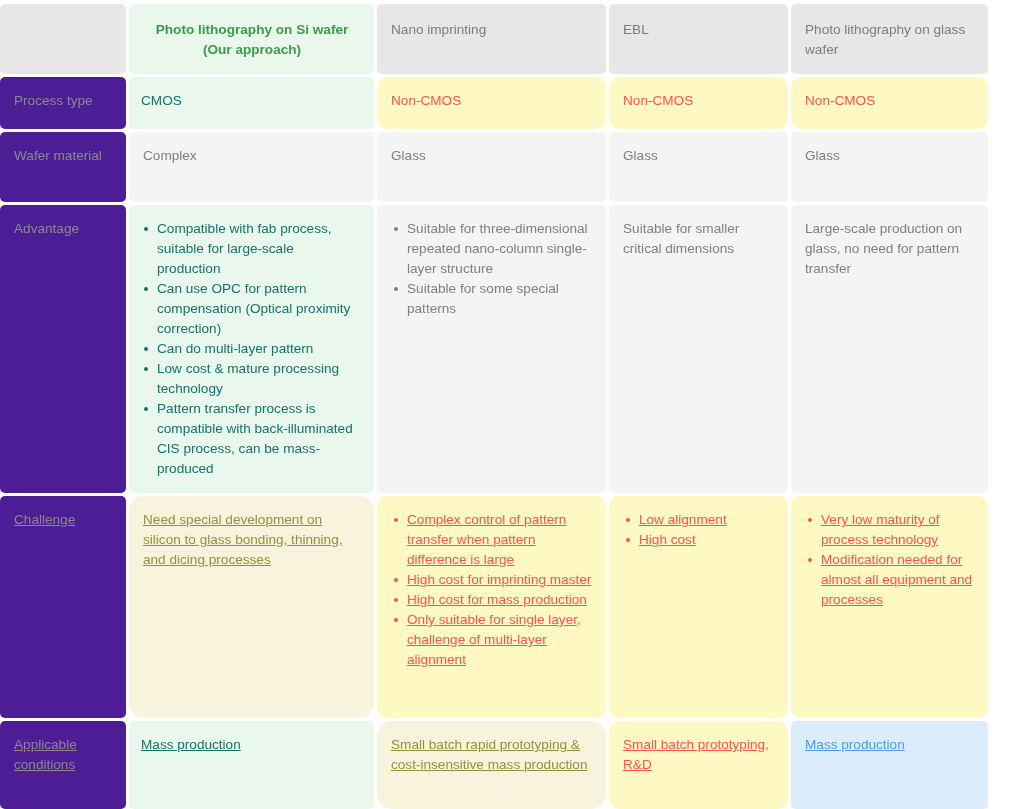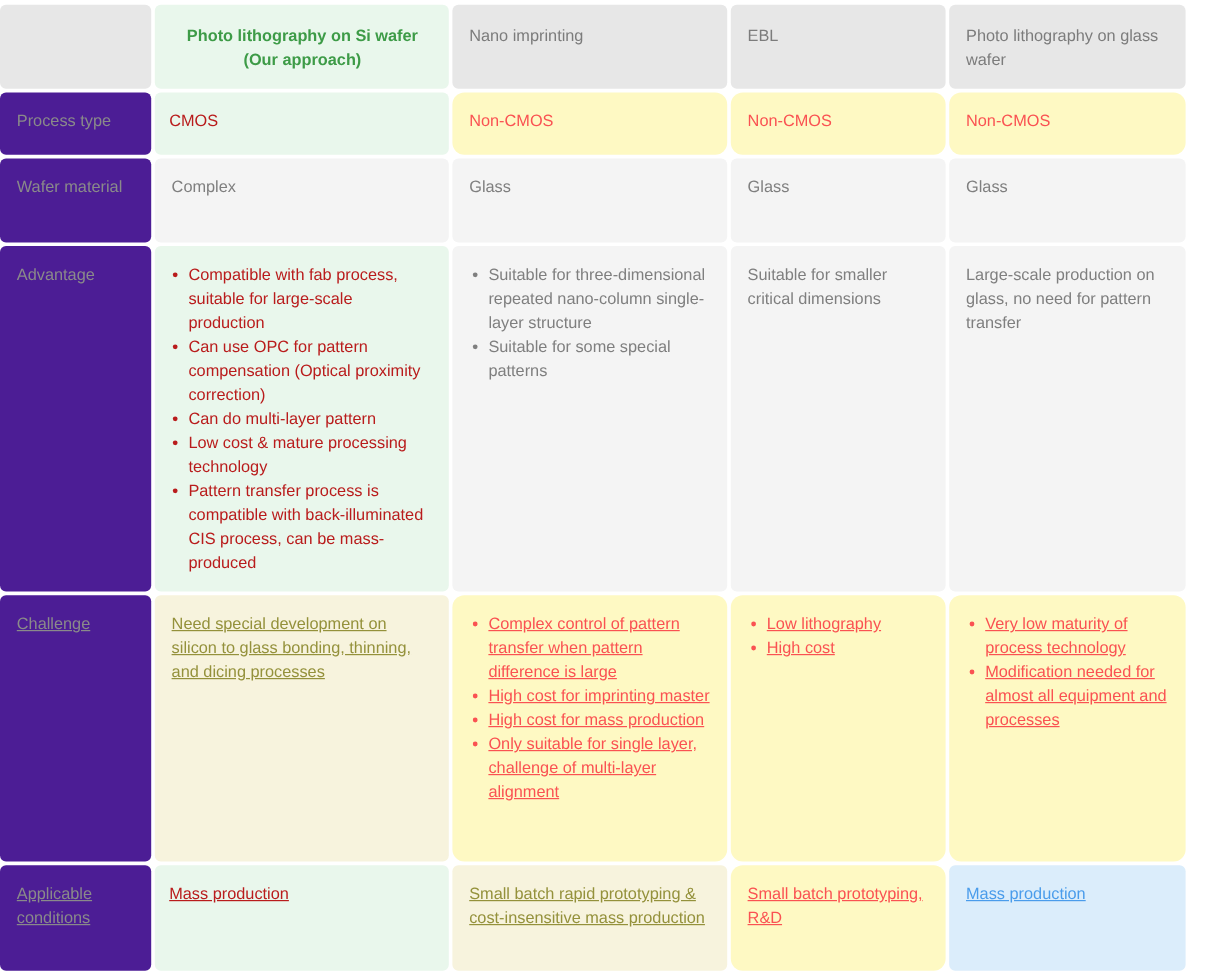--- a/index.html
+++ b/index.html
@@ -44,23 +44,23 @@
   .cell.head.ours {
     background: #e9f7ec;
     color: #3d9b47;
     font-weight: bold;
     text-align: center;
   }
   .cell.corner {
     background: #e7e7e7;
   }
   
-  .t-green  { background: #e9f7ec; color: #b91c1c; padding-left: 12px; }
+  .t-green  { background: #e9f7ec; color: #0f766e; padding-left: 12px; }
   .t-red    { background: #fef9c3; color: #fa5252; border-radius: 10px; }
-  .t-amber  { background: #f7f3dd; color: #94913b; }
+  .t-amber  { background: #f7f3dd; color: #94913b; border-radius: 15px; }
   .t-blue   { background: #dbedfb; color: #4a9ceb; }
   .t-gray   { background: #f4f4f4; color: #7f7f7f; }
   .label-cell {
     background: #4c1d95;
     color: #8a8a8a;
   }
   
   .r-process  { min-height: 52px; }
   .r-wafer    { min-height: 70px; }
   .r-adv      { min-height: 282px; }
@@ -177,21 +177,21 @@
   <div class="cell t-red r-chal">
     <ul class="bullets">
         <li>Complex control of pattern transfer when pattern difference is large</li>
         <li>High cost for imprinting master</li>
         <li>High cost for mass production</li>
         <li>Only suitable for single layer, challenge of multi-layer alignment</li>
       </ul>
   </div>
   <div class="cell t-red r-chal">
     <ul class="bullets">
-        <li>Low lithography</li>
+        <li>Low alignment</li>
         <li>High cost</li>
       </ul>
   </div>
   <div class="cell t-red r-chal">
     <ul class="bullets">
         <li>Very low maturity of process technology</li>
         <li>Modification needed for almost all equipment and processes</li>
       </ul>
   </div>
 

